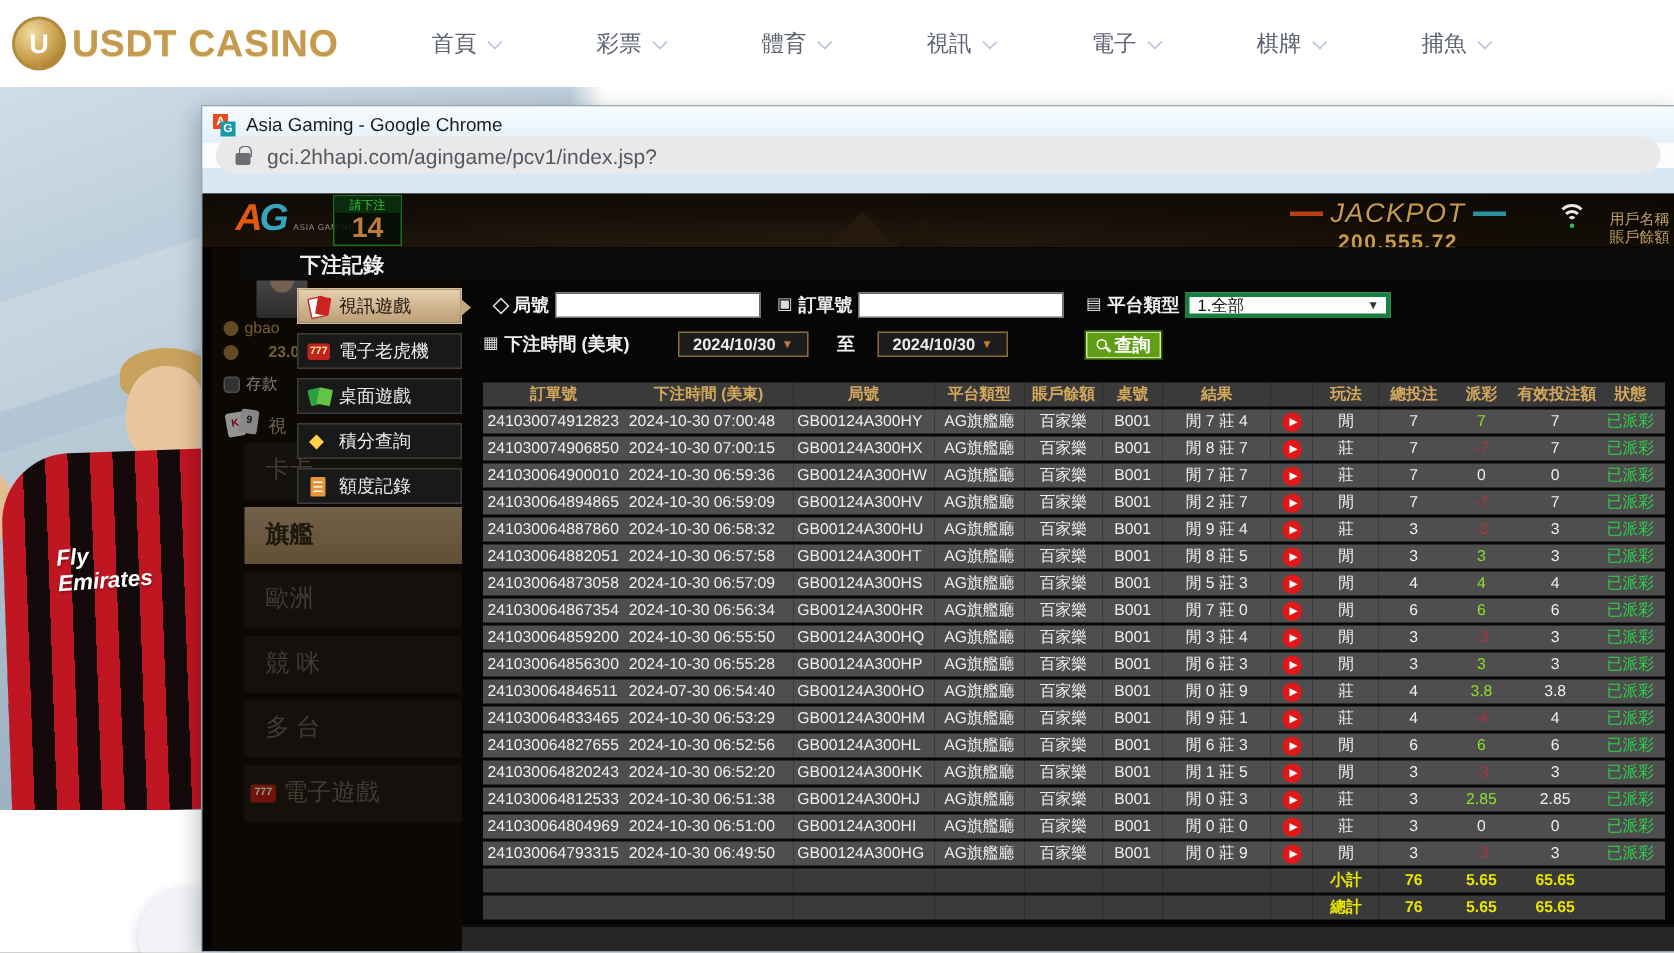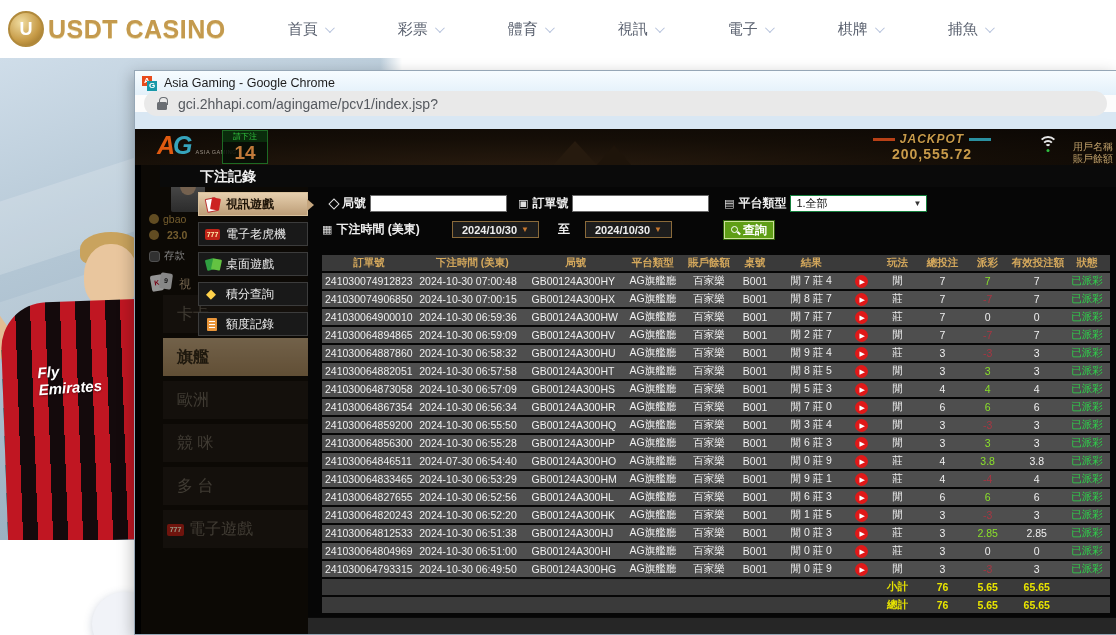--- a/index.html
+++ b/index.html
@@ -88,21 +88,21 @@
   .cd-label { height:11px; background:#0a2c0c; color:#31c43e; font-size:8px; text-align:center; line-height:11px; }
   .cd-num { color:#c07a3a; font-size:19px; font-weight:bold; text-align:center; line-height:22px; }
   .tri1 { position:absolute; left:418px; top:12px; width:0; height:0;
     border-left:22px solid transparent; border-right:22px solid transparent; border-bottom:24px solid #261a0e; }
   .tri2 { position:absolute; left:462px; top:16px; width:0; height:0;
     border-left:17px solid transparent; border-right:17px solid transparent; border-bottom:20px solid #1e140a; }
   .jackpot { position:absolute; left:712px; top:3px; width:170px; text-align:center; }
   .jp-row { display:flex; align-items:center; justify-content:center; gap:5px; }
   .jp-dash-l { width:22px; height:3px; background:#b84016; }
   .jp-dash-r { width:22px; height:3px; background:#2a90a0; }
-  .jp-word { color:#c89b4a; font-size:12px; font-weight:bold; font-style:italic; letter-spacing:1px;
+  .jp-word { color:#c89b4a; font-size:18px; font-weight:normal; font-style:italic; letter-spacing:1px;
     text-shadow:0 1px 1px #000; }
   .jp-num { color:#c89b4a; font-size:14px; font-weight:bold; letter-spacing:1px; margin-top:0; }
   .wifi { position:absolute; left:902px; top:7px; width:22px; height:16px; }
   .wifi i { position:absolute; left:50%; border:2px solid transparent; border-top-color:#e8e8e8;
     border-radius:50%; transform:translateX(-50%); }
   .wifi .w1 { width:20px; height:20px; top:0; }
   .wifi .w2 { width:13px; height:13px; top:4px; }
   .wifi .w3 { width:6px; height:6px; top:8px; }
   .wifi .wd { position:absolute; left:50%; top:13px; width:3px; height:3px; background:#2fc040;
     border-radius:50%; transform:translateX(-50%); }
@@ -113,21 +113,21 @@
   .g-body { position:absolute; left:0; top:36px; right:0; bottom:0; background:#000; overflow:hidden; }
 
   .lobby { position:absolute; left:6px; top:0; width:172px; height:100%; background:#161009; z-index:1; }
   .avatar { position:absolute; left:30px; top:3px; width:34px; height:44px;
     background:linear-gradient(#9a9a9a,#4c4c4c); border-radius:2px; }
   .avatar::before { content:""; position:absolute; left:9px; top:7px; width:16px; height:20px;
     background:#c8a888; border-radius:45%; }
   .lob-user { position:absolute; left:8px; top:48px; color:#c8a050; font-size:10.5px;
     display:flex; gap:4px; align-items:center; }
   .lob-bal { position:absolute; left:8px; top:64px; color:#c8a050; font-size:10.5px; font-weight:bold;
-    display:flex; gap:8px; align-items:center; }
+    display:flex; gap:20px; align-items:center; }
   .mini-ic { width:10px; height:10px; border-radius:50%; background:#a8843c; display:inline-block; }
   .lob-dep { position:absolute; left:8px; top:84px; color:#ddd; font-size:10.5px;
     display:flex; gap:4px; align-items:center; }
   .dep-ic { width:11px; height:11px; border-radius:3px; background:#555; border:1px solid #888; }
   .lob-cards { position:absolute; left:10px; top:108px; width:60px; height:22px; }
   .mini-card { position:absolute; width:12px; height:16px; border-radius:2px; font-size:7px;
     font-weight:bold; text-align:center; line-height:16px; }
   .mc1 { left:0; top:2px; background:#fff; color:#c02; transform:rotate(-10deg); }
   .mc2 { left:9px; top:0; background:#e8e8e8; color:#222; transform:rotate(8deg); }
   .lob-cards span.vd { position:absolute; left:28px; top:3px; color:#cbb089; font-size:12px; }
@@ -147,21 +147,21 @@
 
   
   .popup-title { position:absolute; left:25px; top:0; right:0; height:22px; background:#0a0a0a;
     z-index:4; color:#f0f0f0; font-size:14px; font-weight:bold; line-height:22px; padding-left:40px; }
   .popup-menu { position:absolute; left:63px; top:27px; width:110px; z-index:6; display:flex;
     flex-direction:column; gap:6px; }
   .pmenu-item { position:relative; height:24px; background:#191919; border:1px solid #3c3c3c;
     color:#ececec; font-size:12px; display:flex; align-items:center; gap:5px; padding-left:5px;
     cursor:pointer; white-space:nowrap; }
   .pmenu-item.sel { background:linear-gradient(#e6cfae,#bd9e78); border-color:#d8c09c;
-    color:#1c1206; font-weight:bold; }
+    color:#1c1206; font-weight:normal; }
   .pmenu-item.sel::after { content:""; position:absolute; right:-7px; top:6px; width:0; height:0;
     border-top:6px solid transparent; border-bottom:6px solid transparent; border-left:7px solid #c5a67f; }
   .pm-ic { width:17px; height:15px; position:relative; flex:0 0 17px; }
   .pm-cards::before { content:""; position:absolute; left:2px; top:1px; width:9px; height:12px;
     background:#fff; border:1px solid #b33; border-radius:1px; transform:rotate(-12deg); }
   .pm-cards::after { content:""; position:absolute; left:7px; top:1px; width:9px; height:12px;
     background:#c22; border-radius:1px; transform:rotate(10deg); }
   .pm-slots::before { content:"777"; position:absolute; left:1px; top:2px; width:15px; height:11px;
     background:#c02418; border-radius:2px; color:#ffe9a8; font-size:7px; font-weight:bold;
     text-align:center; line-height:11px; }
@@ -176,21 +176,21 @@
     background:#fff; box-shadow:0 3px 0 #fff, 0 6px 0 #fff; }
 
   .popup-body { position:absolute; left:173px; top:22px; right:0; bottom:0; background:#060606; z-index:4; }
   .form-row { position:relative; height:26px; }
   .frow1 { margin-top:8px; }
   .fgroup { position:absolute; display:flex; align-items:center; gap:4px; }
   .flabel { color:#efefef; font-size:12px; font-weight:bold; white-space:nowrap; }
   .ficon { color:#ddd; font-size:11px; line-height:11px; }
   .tag-ic { width:8px; height:8px; border:1.4px solid #ddd; transform:rotate(45deg); display:inline-block; }
   .finput { width:137px; height:17px; background:#fff; border:1px solid #6a6a6a; font-size:11px; padding:0 3px; }
-  .fselect { width:137px; height:17px; background:#fff; border:1px solid #15803d; font-size:11px;
+  .fselect { width:137px; height:17px; background:#fff; border:3px solid #15803d; font-size:11px;
     display:flex; align-items:center; justify-content:space-between; padding:0 5px; color:#111; cursor:pointer; }
   .fselect .sarrow { font-size:8px; color:#333; }
   .datebtn { width:87px; height:17px; background:#1d1d1d; border:1px solid #8a6a3a; color:#eee;
     font-size:11px; font-weight:bold; display:flex; align-items:center; justify-content:center; gap:4px; cursor:pointer; }
   .datebtn .darrow { color:#c87830; font-size:8px; }
   .zhi { color:#efefef; font-size:12px; font-weight:bold; }
   .searchbtn { width:50px; height:18px; background:#5f9e16; border:1px solid #cde29a;
     outline:1px solid #2c5e08; color:#fff; font-size:12px; font-weight:bold; display:flex;
     align-items:center; justify-content:center; gap:3px; cursor:pointer; }
   .mag { position:relative; width:9px; height:9px; flex:0 0 9px; }

